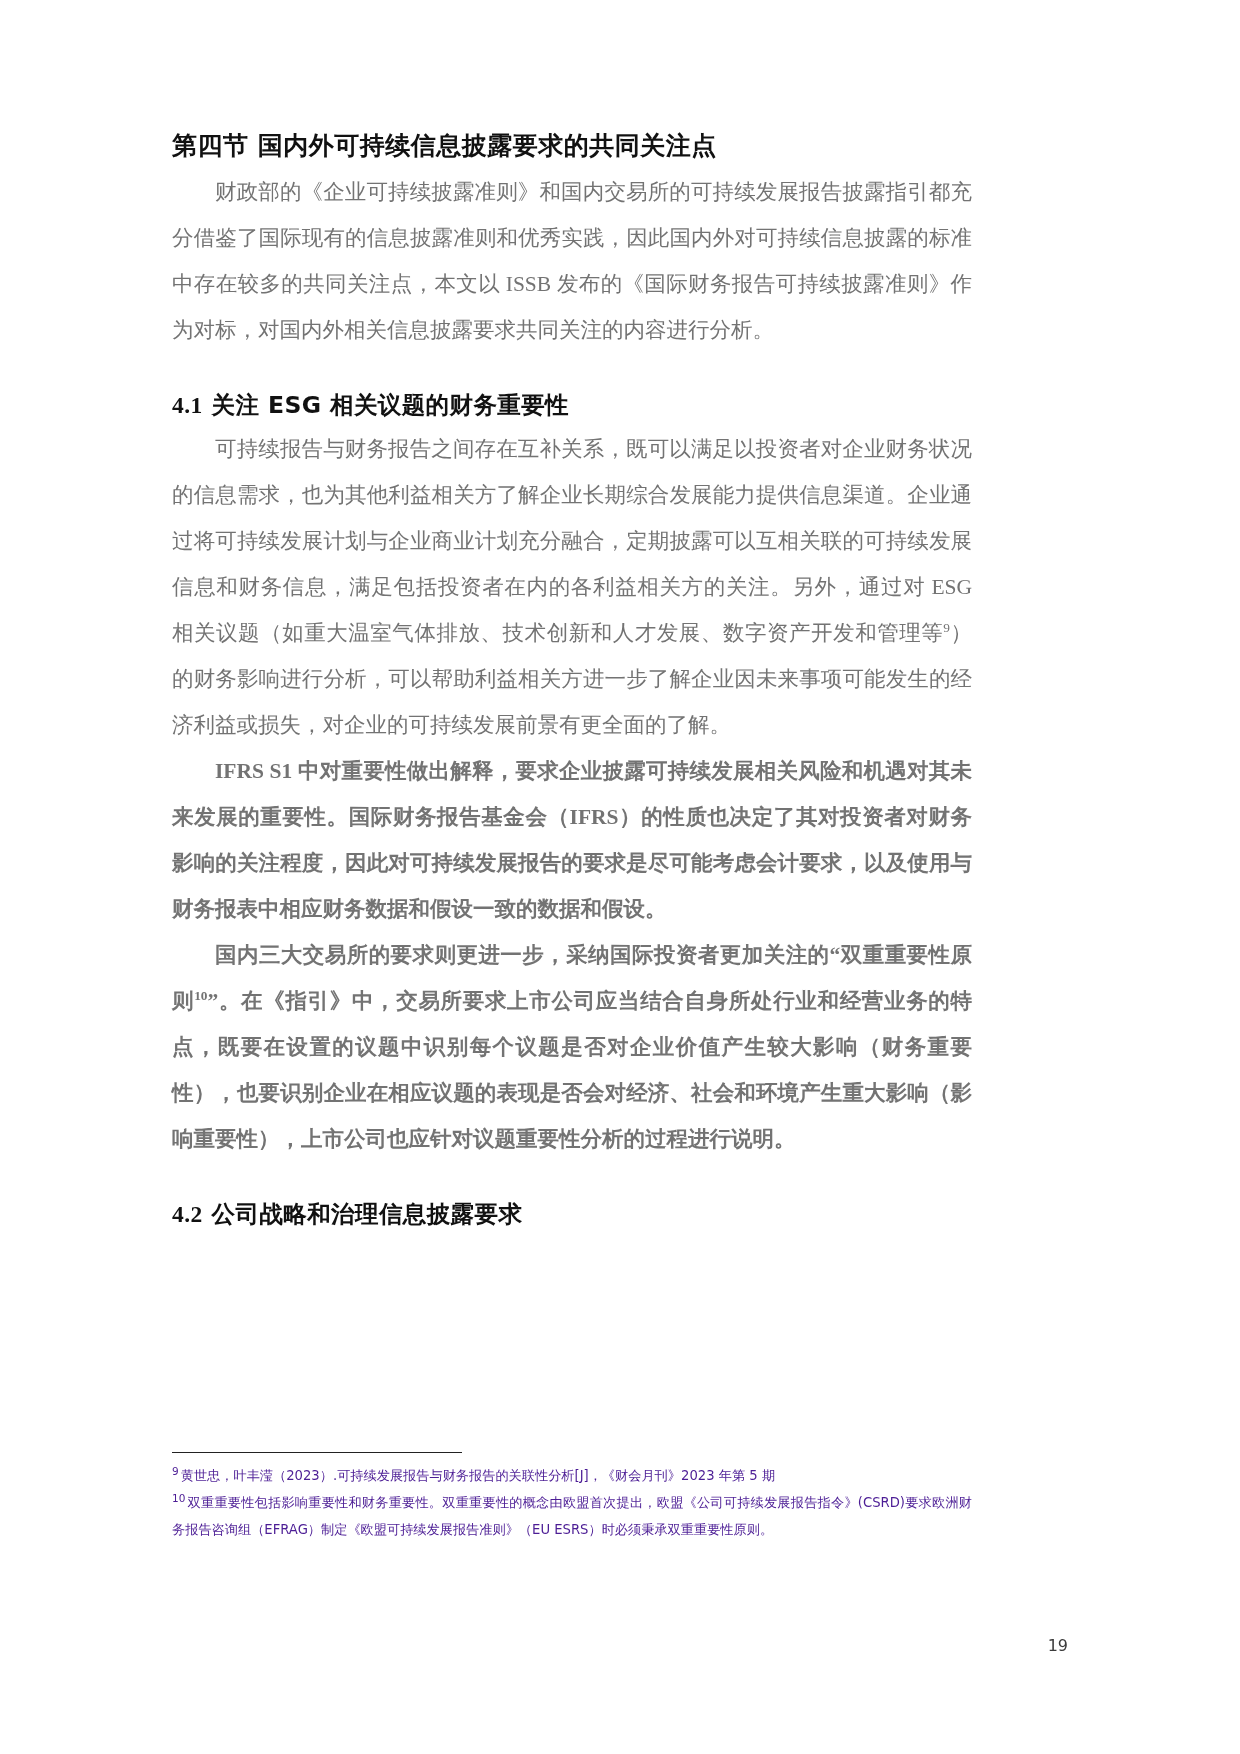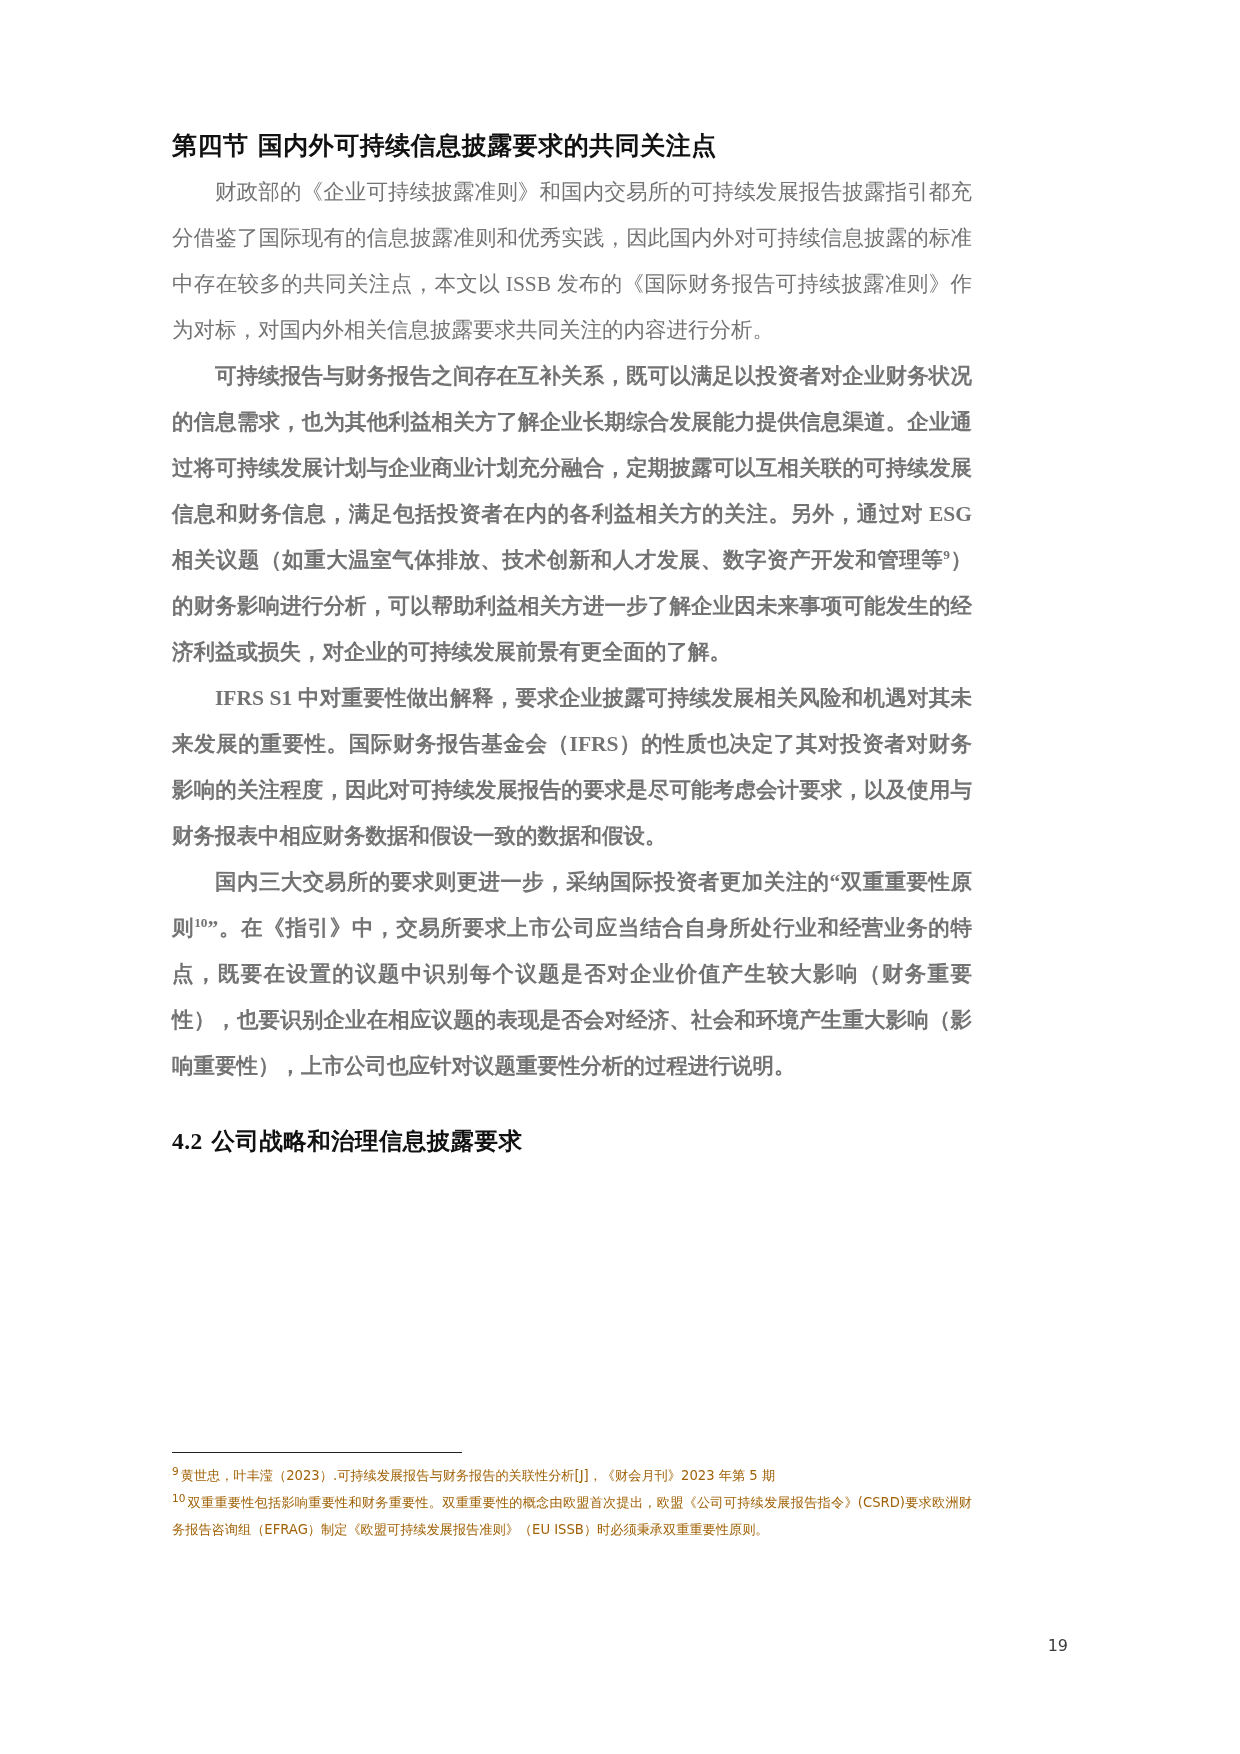--- a/index.html
+++ b/index.html
@@ -77,21 +77,21 @@
     border-top: 1.4px solid #222;
     margin: 0 0 9px 0;
   }
   .fn-item {
     font-family: "DejaVu Sans", "Liberation Sans", sans-serif;
     font-size: 13.2px;
     line-height: 27px;
     margin: 0;
     text-align: justify;
     text-justify: inter-ideograph;
-    color: #a16207;
+    color: #4c1d95;
   }
   .fn-item .marker {
     font-size: 10.5px;
     vertical-align: super;
     line-height: 0;
     margin-right: 2px;
   }
 
   .page-number {
     position: absolute;
@@ -106,20 +106,23 @@
 <body>
 
 <div class="page">
 
   <div class="content">
 
     <h1 class="section-title">第四节 国内外可持续信息披露要求的共同关注点</h1>
 
     <p class="body-par">财政部的《企业可持续披露准则》和国内交易所的可持续发展报告披露指引都充分借鉴了国际现有的信息披露准则和优秀实践，因此国内外对可持续信息披露的标准中存在较多的共同关注点，本文以 ISSB 发布的《国际财务报告可持续披露准则》作为对标，对国内外相关信息披露要求共同关注的内容进行分析。</p>
 
+    <h2 class="sub-title">
+      <span class="num">4.1</span><span>关注 ESG 相关议题的财务重要性</span>
+    </h2>
 
     <p class="body-par">可持续报告与财务报告之间存在互补关系，既可以满足以投资者对企业财务状况的信息需求，也为其他利益相关方了解企业长期综合发展能力提供信息渠道。企业通过将可持续发展计划与企业商业计划充分融合，定期披露可以互相关联的可持续发展信息和财务信息，满足包括投资者在内的各利益相关方的关注。另外，通过对 ESG 相关议题（如重大温室气体排放、技术创新和人才发展、数字资产开发和管理等<sup class="fn">9</sup>）的财务影响进行分析，可以帮助利益相关方进一步了解企业因未来事项可能发生的经济利益或损失，对企业的可持续发展前景有更全面的了解。</p>
 
     <p class="body-par">IFRS S1 中对重要性做出解释，要求企业披露可持续发展相关风险和机遇对其未来发展的重要性。国际财务报告基金会（IFRS）的性质也决定了其对投资者对财务影响的关注程度，因此对可持续发展报告的要求是尽可能考虑会计要求，以及使用与财务报表中相应财务数据和假设一致的数据和假设。</p>
 
     <p class="body-par">国内三大交易所的要求则更进一步，采纳国际投资者更加关注的“双重重要性原则<sup class="fn">10</sup>”。在《指引》中，交易所要求上市公司应当结合自身所处行业和经营业务的特点，既要在设置的议题中识别每个议题是否对企业价值产生较大影响（财务重要性），也要识别企业在相应议题的表现是否会对经济、社会和环境产生重大影响（影响重要性），上市公司也应针对议题重要性分析的过程进行说明。</p>
 
     <h2 class="sub-title">
       <span class="num">4.2</span><span>公司战略和治理信息披露要求</span>
     </h2>
@@ -128,19 +131,19 @@
   </div>
 
   <div class="footnotes">
     <div class="fn-rule"></div>
 
     <p class="fn-item">
       <span class="marker">9</span><span>黄世忠，叶丰滢（2023）.可持续发展报告与财务报告的关联性分析[J]，《财会月刊》2023 年第 5 期</span>
     </p>
 
     <p class="fn-item">
-      <span class="marker">10</span><span>双重重要性包括影响重要性和财务重要性。双重重要性的概念由欧盟首次提出，欧盟《公司可持续发展报告指令》(CSRD)要求欧洲财务报告咨询组（EFRAG）制定《欧盟可持续发展报告准则》（EU ISSB）时必须秉承双重重要性原则。</span>
+      <span class="marker">10</span><span>双重重要性包括影响重要性和财务重要性。双重重要性的概念由欧盟首次提出，欧盟《公司可持续发展报告指令》(CSRD)要求欧洲财务报告咨询组（EFRAG）制定《欧盟可持续发展报告准则》（EU ESRS）时必须秉承双重重要性原则。</span>
     </p>
   </div>
 
   <div class="page-number">19</div>
 
 </div>
 
 </body></html>

